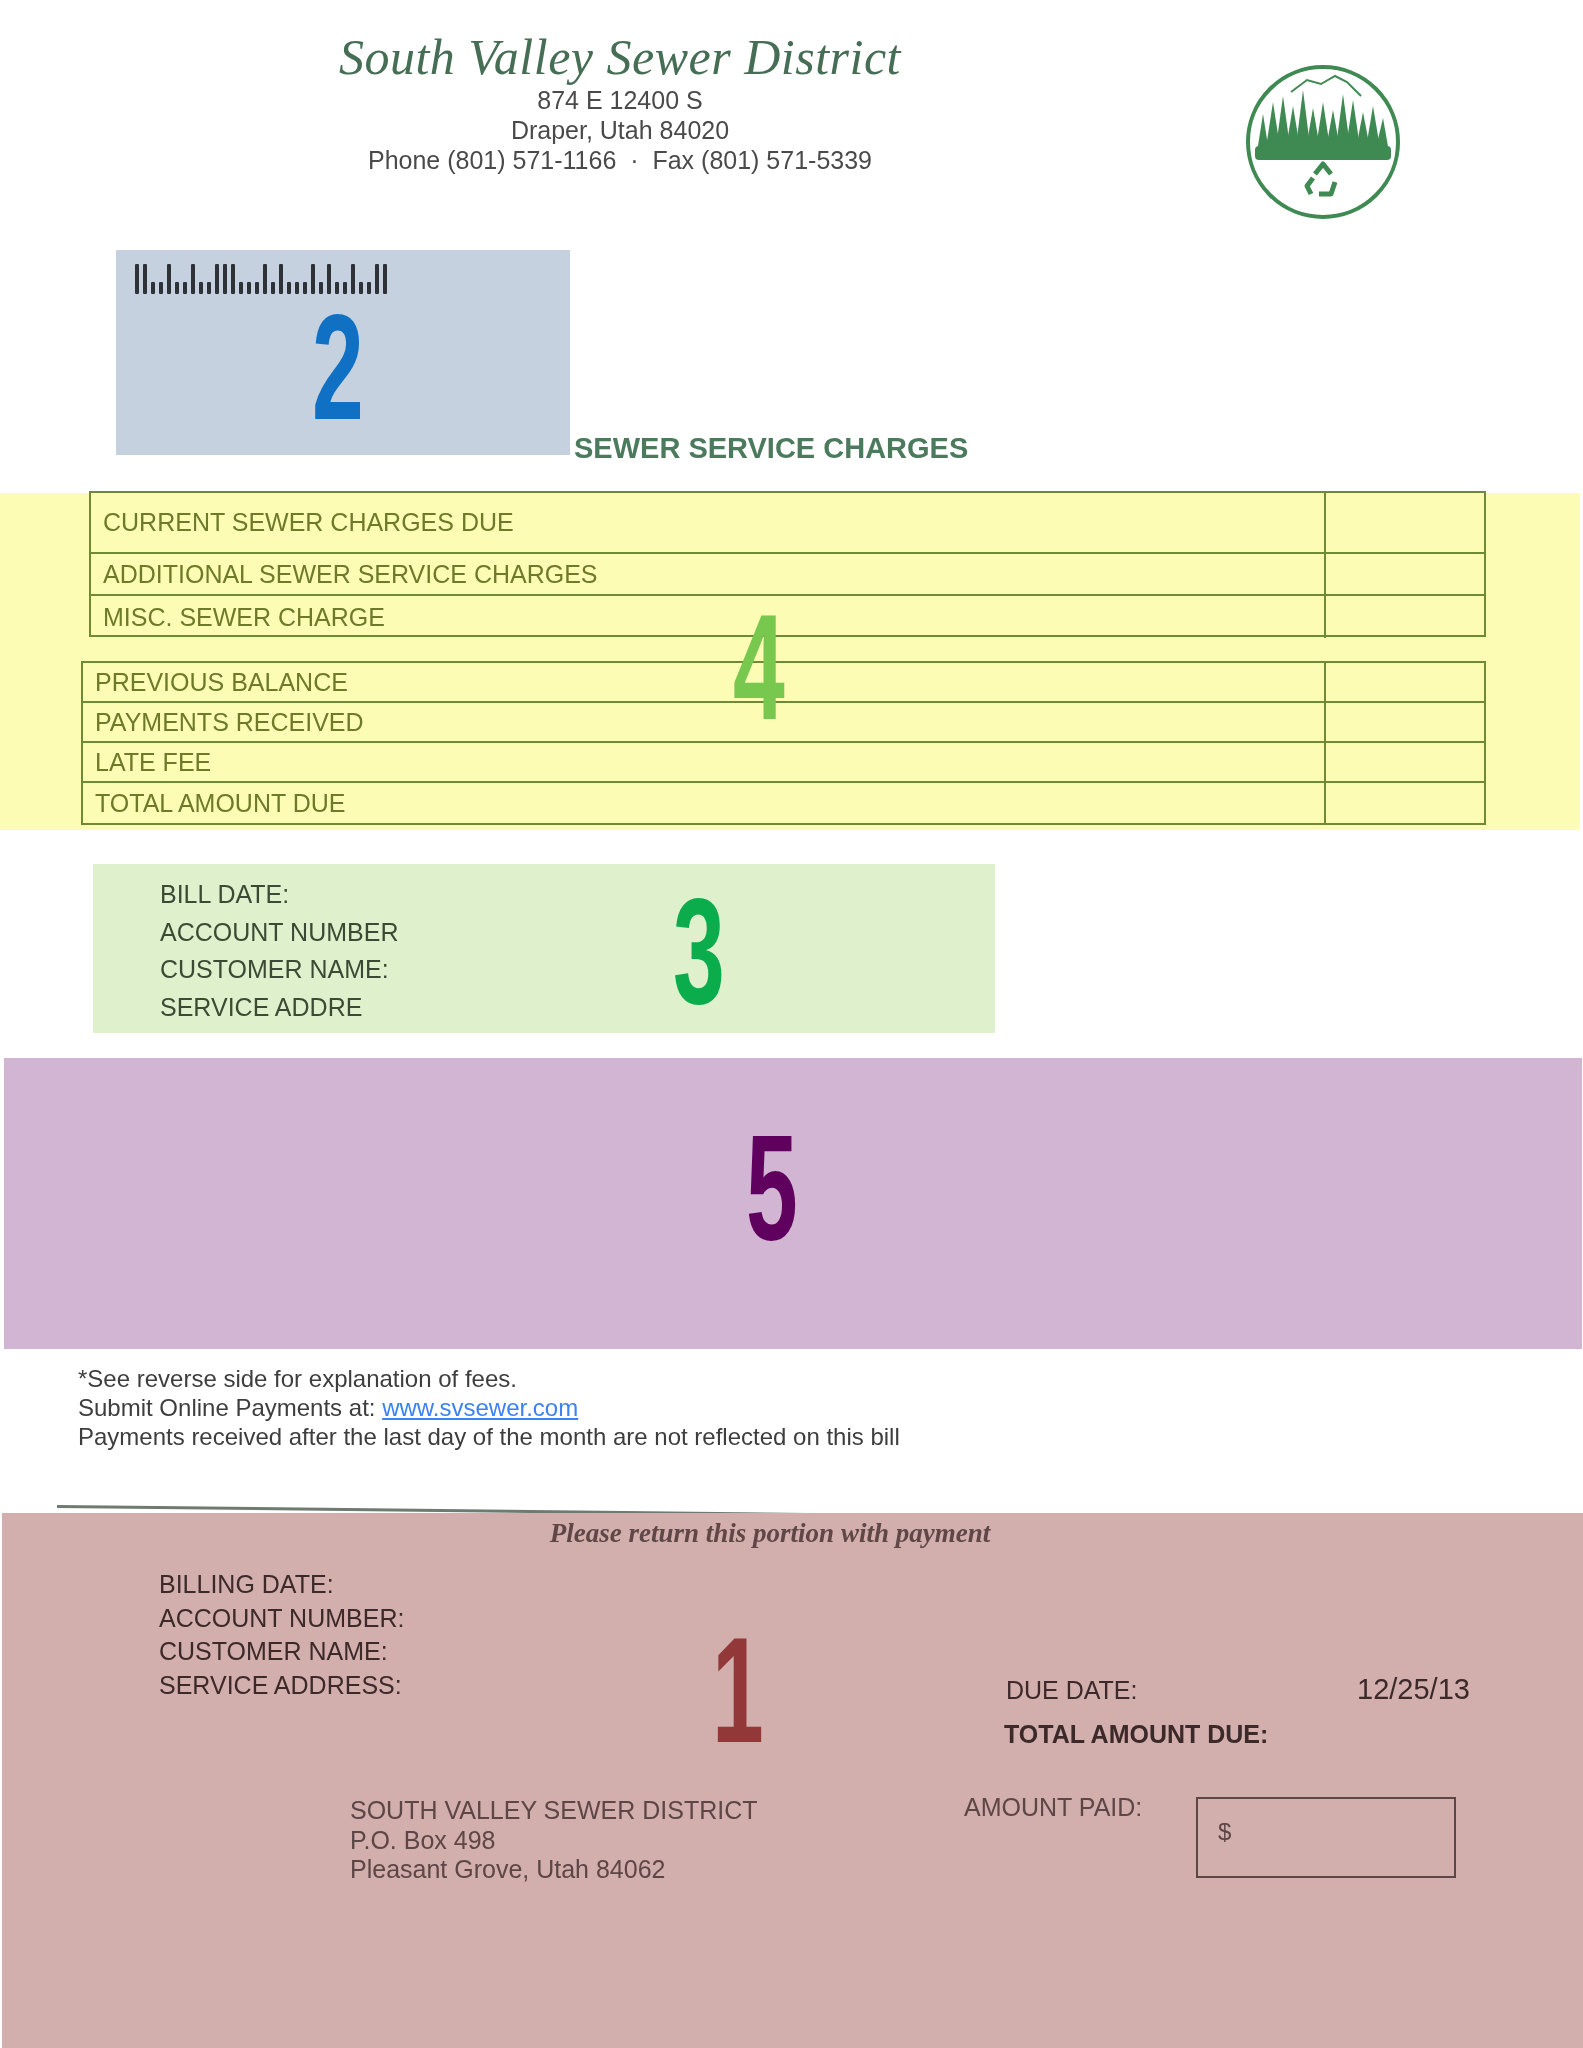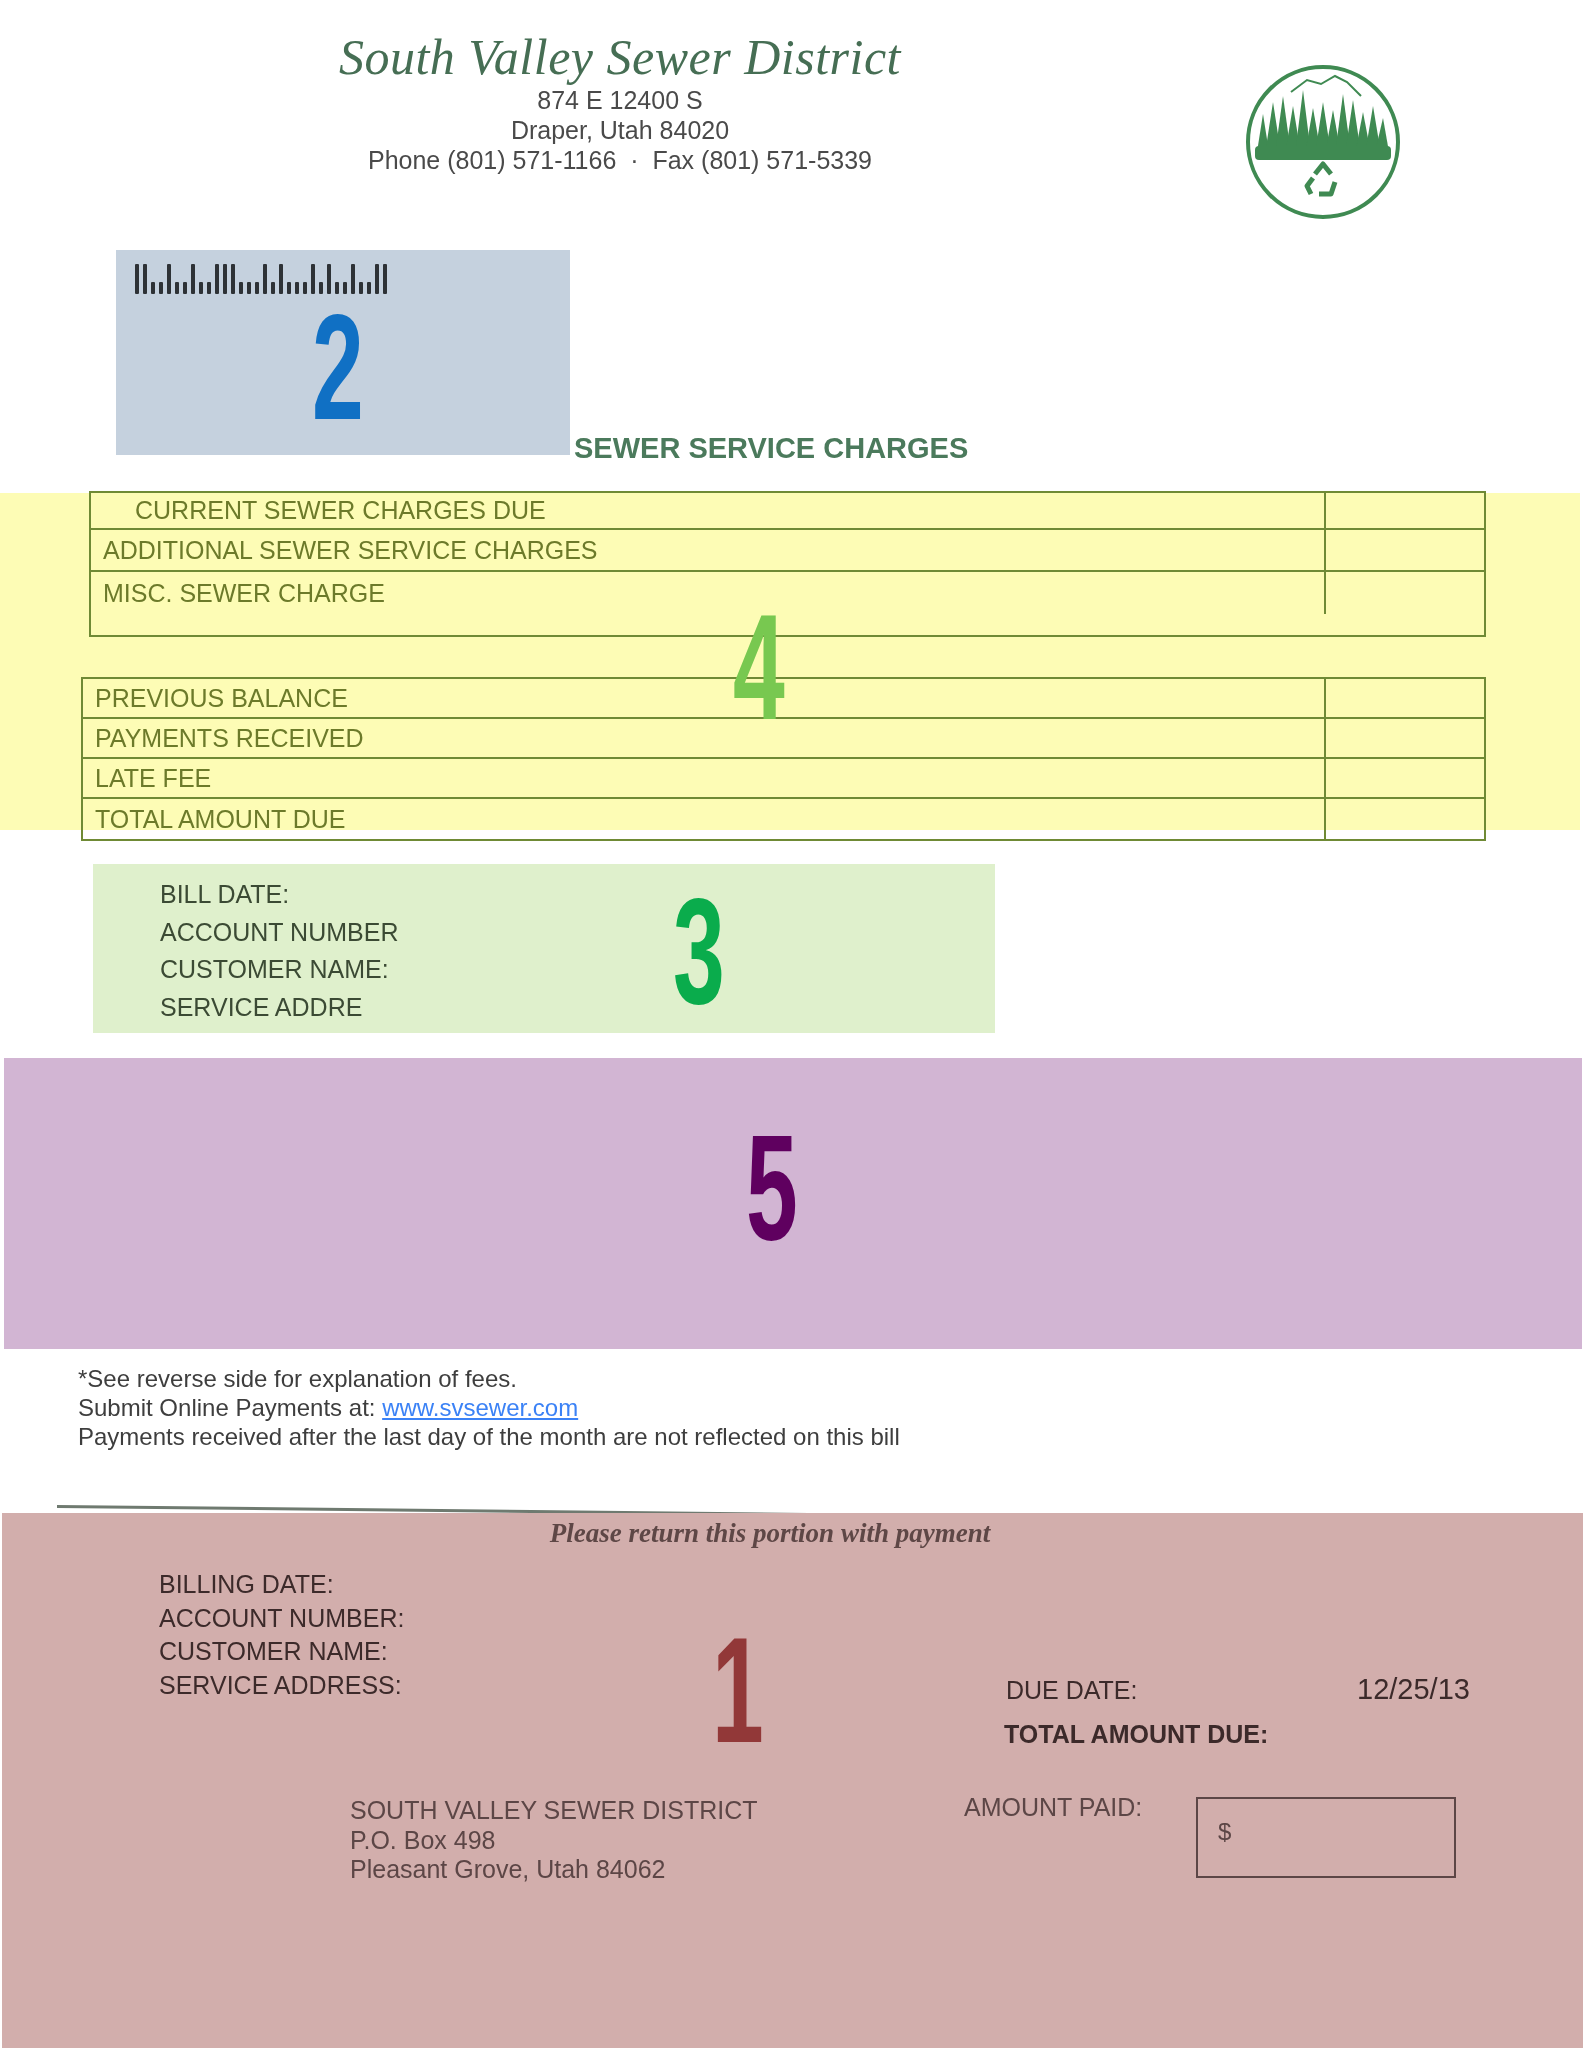--- a/index.html
+++ b/index.html
@@ -40,22 +40,22 @@
 
   
   .yellow-band { left:0; top:493px; width:1580px; height:337px; background:#fdfcb5; }
   .tbl { border:2px solid #6f8a35; box-sizing:border-box; }
   .tbl .row { display:flex; border-bottom:2px solid #6f8a35; box-sizing:border-box; }
   .tbl .row:last-child { border-bottom:none; }
   .tbl .lbl { flex:1; color:#6c7a2a; font-size:25px; padding-left:12px; display:flex; align-items:center; white-space:nowrap; }
   .tbl .val { width:160px; border-left:2px solid #6f8a35; box-sizing:border-box; }
   .tbl1 { left:89px; top:491px; width:1397px; height:146px; }
   .tbl1 .row { height:42px; }
-  .tbl1 .row:nth-child(1) { height:37px;padding-left:32px; }
-  .tbl2 { left:81px; top:661px; width:1405px; height:164px;margin-top:16px; }
+  .tbl1 .row:nth-child(1) { height:61px; }
+  .tbl2 { left:81px; top:661px; width:1405px; height:164px; }
   .tbl2 .row { height:40px; }
   .num4 { left:733px; top:592px; font-size:150px; color:#78c850; transform:scaleX(0.62); }
 
   
   .green-box { left:93px; top:864px; width:902px; height:169px; background:#dff0cc; }
   .info-lines { left:117px; top:876px; }
   .info-lines div { font-size:25px; color:#3b4a34; height:37.5px; line-height:37.5px; white-space:nowrap;margin-left:43px; }
   .num3 { left:673px; top:876px; font-size:150px; color:#0aac4c; transform:scaleX(0.62); }
 
   

